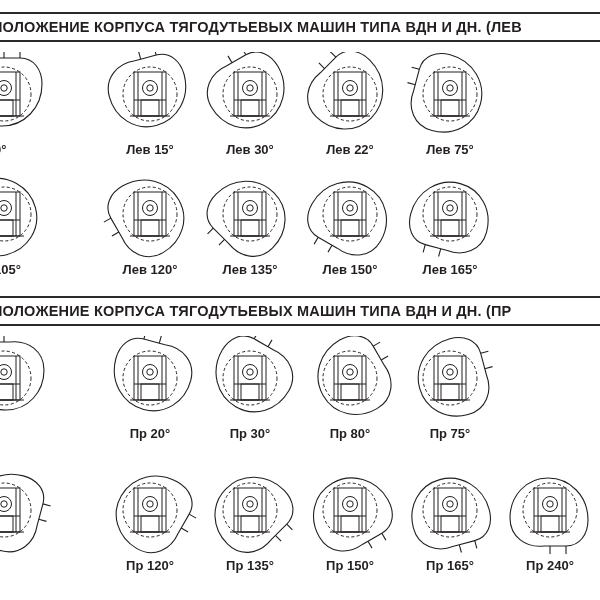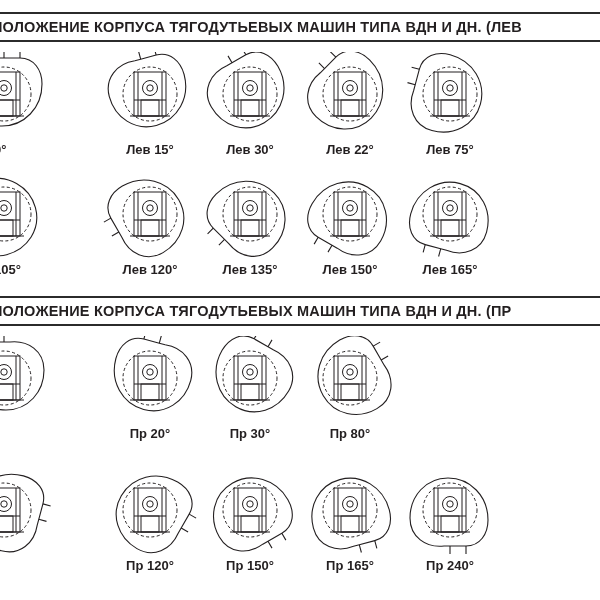--- a/index.html
+++ b/index.html
@@ -392,20 +392,41 @@
               <path d="M 38,20 L 38,64 M 62,20 L 62,64"></path>
             </g>
             <g fill="none" stroke="#231f20" stroke-width="1.1" transform="translate(50,42) scale(-1,1) rotate(-60)">
               <path d="M 0,-36 L 16,-36 C 30,-36 38,-24 38,-10 C 38,14 20,32 -2,32 C -24,32 -40,14 -40,-8 C -40,-27 -24,-38 -6,-36 Z" fill="none" stroke="#231f20" stroke-width="1.1"></path>
               <path d="M 0,-36 L 0,-44 M 16,-36 L 16,-44" fill="none" stroke="#231f20" stroke-width="1.1"></path>
             </g>
           </svg>
         </div>
         <div class="caption">Пр 80°</div>
       </div>
+      <div class="cell">
+        <div class="fig">
+          <svg width="100" height="92" viewBox="0 0 100 92">
+            <g fill="none" stroke="#231f20" stroke-width="1">
+              <circle cx="50" cy="42" r="27" stroke-dasharray="3 2.4" stroke-width="1"></circle>
+              <circle cx="50" cy="36" r="7.5" stroke-width="1"></circle>
+              <circle cx="50" cy="36" r="3.2" stroke-width="1"></circle>
+              <rect x="34" y="20" width="32" height="44" stroke-width="1"></rect>
+              <path d="M 34,48 L 66,48"></path>
+              <rect x="41" y="48" width="18" height="16" stroke-width="1"></rect>
+              <path d="M 30,64 L 70,64"></path>
+              <path d="M 38,20 L 38,64 M 62,20 L 62,64"></path>
+            </g>
+            <g fill="none" stroke="#231f20" stroke-width="1.1" transform="translate(50,42) scale(-1,1) rotate(-75)">
+              <path d="M 0,-36 L 16,-36 C 30,-36 38,-24 38,-10 C 38,14 20,32 -2,32 C -24,32 -40,14 -40,-8 C -40,-27 -24,-38 -6,-36 Z" fill="none" stroke="#231f20" stroke-width="1.1"></path>
+              <path d="M 0,-36 L 0,-44 M 16,-36 L 16,-44" fill="none" stroke="#231f20" stroke-width="1.1"></path>
+            </g>
+          </svg>
+        </div>
+        <div class="caption">Пр 75°</div>
+      </div>
     </div>
   <div class="row" id="row-4">
       <div class="cell clip-left">
         <div class="fig">
           <svg width="100" height="92" viewBox="0 0 100 92">
             <g fill="none" stroke="#231f20" stroke-width="1">
               <circle cx="50" cy="42" r="27" stroke-dasharray="3 2.4" stroke-width="1"></circle>
               <circle cx="50" cy="36" r="7.5" stroke-width="1"></circle>
               <circle cx="50" cy="36" r="3.2" stroke-width="1"></circle>
               <rect x="34" y="20" width="32" height="44" stroke-width="1"></rect>
@@ -449,20 +470,41 @@
             <g fill="none" stroke="#231f20" stroke-width="1">
               <circle cx="50" cy="42" r="27" stroke-dasharray="3 2.4" stroke-width="1"></circle>
               <circle cx="50" cy="36" r="7.5" stroke-width="1"></circle>
               <circle cx="50" cy="36" r="3.2" stroke-width="1"></circle>
               <rect x="34" y="20" width="32" height="44" stroke-width="1"></rect>
               <path d="M 34,48 L 66,48"></path>
               <rect x="41" y="48" width="18" height="16" stroke-width="1"></rect>
               <path d="M 30,64 L 70,64"></path>
               <path d="M 38,20 L 38,64 M 62,20 L 62,64"></path>
             </g>
+            <g fill="none" stroke="#231f20" stroke-width="1.1" transform="translate(50,42) scale(-1,1) rotate(-135)">
+              <path d="M 0,-36 L 16,-36 C 30,-36 38,-24 38,-10 C 38,14 20,32 -2,32 C -24,32 -40,14 -40,-8 C -40,-27 -24,-38 -6,-36 Z" fill="none" stroke="#231f20" stroke-width="1.1"></path>
+              <path d="M 0,-36 L 0,-44 M 16,-36 L 16,-44" fill="none" stroke="#231f20" stroke-width="1.1"></path>
+            </g>
+          </svg>
+        </div>
+        <div class="caption">Пр 135°</div>
+      </div>
+      <div class="cell">
+        <div class="fig">
+          <svg width="100" height="92" viewBox="0 0 100 92">
+            <g fill="none" stroke="#231f20" stroke-width="1">
+              <circle cx="50" cy="42" r="27" stroke-dasharray="3 2.4" stroke-width="1"></circle>
+              <circle cx="50" cy="36" r="7.5" stroke-width="1"></circle>
+              <circle cx="50" cy="36" r="3.2" stroke-width="1"></circle>
+              <rect x="34" y="20" width="32" height="44" stroke-width="1"></rect>
+              <path d="M 34,48 L 66,48"></path>
+              <rect x="41" y="48" width="18" height="16" stroke-width="1"></rect>
+              <path d="M 30,64 L 70,64"></path>
+              <path d="M 38,20 L 38,64 M 62,20 L 62,64"></path>
+            </g>
             <g fill="none" stroke="#231f20" stroke-width="1.1" transform="translate(50,42) scale(-1,1) rotate(-150)">
               <path d="M 0,-36 L 16,-36 C 30,-36 38,-24 38,-10 C 38,14 20,32 -2,32 C -24,32 -40,14 -40,-8 C -40,-27 -24,-38 -6,-36 Z" fill="none" stroke="#231f20" stroke-width="1.1"></path>
               <path d="M 0,-36 L 0,-44 M 16,-36 L 16,-44" fill="none" stroke="#231f20" stroke-width="1.1"></path>
             </g>
           </svg>
         </div>
         <div class="caption">Пр 150°</div>
       </div>
       <div class="cell">
         <div class="fig">

